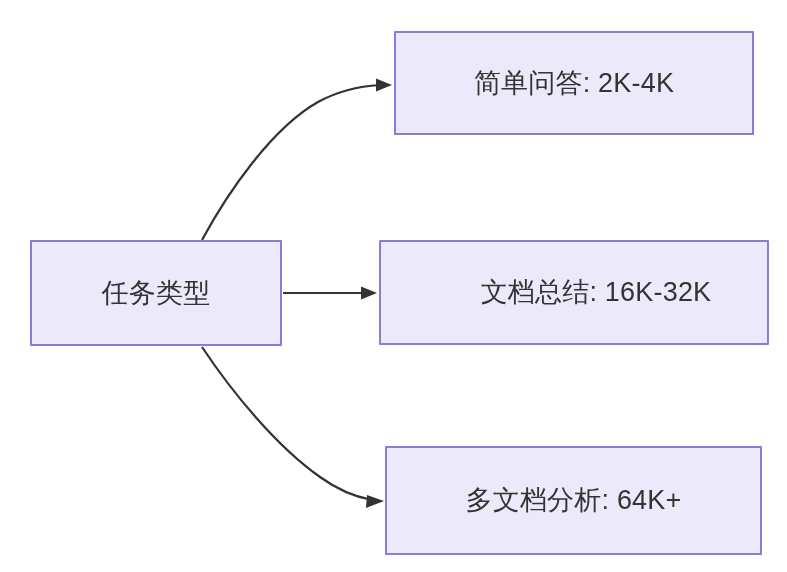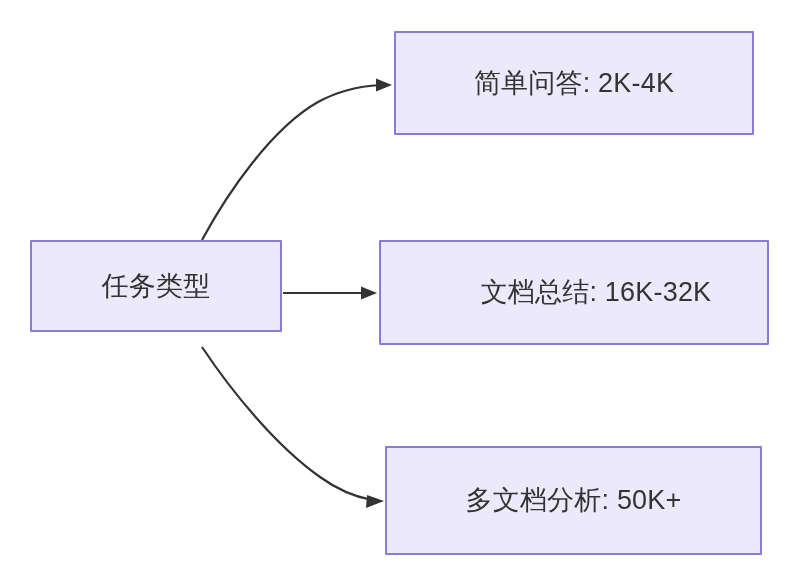--- a/index.html
+++ b/index.html
@@ -41,21 +41,21 @@
     font-size: 27px;
     line-height: 1.2;
     letter-spacing: 0.2px;
     white-space: nowrap;
   }
   
   #node-root {
     left: 30px;
     top: 240px;
     width: 252px;
-    height: 92px;
+    height: 106px;
   }
   
   #node-simple-qa {
     left: 394px;
     top: 31px;
     width: 360px;
     height: 104px;
   }
   #node-doc-summary {
     left: 379px;
@@ -109,16 +109,16 @@
 
   <div class="node" id="node-simple-qa">
     <span class="node-label">简单问答: 2K-4K</span>
   </div>
 
   <div class="node" id="node-doc-summary">
     <span class="node-label">文档总结: 16K-32K</span>
   </div>
 
   <div class="node" id="node-multidoc-analysis">
-    <span class="node-label">多文档分析: 50K+</span>
+    <span class="node-label">多文档分析: 64K+</span>
   </div>
 
 </div>
 
 </body></html>

